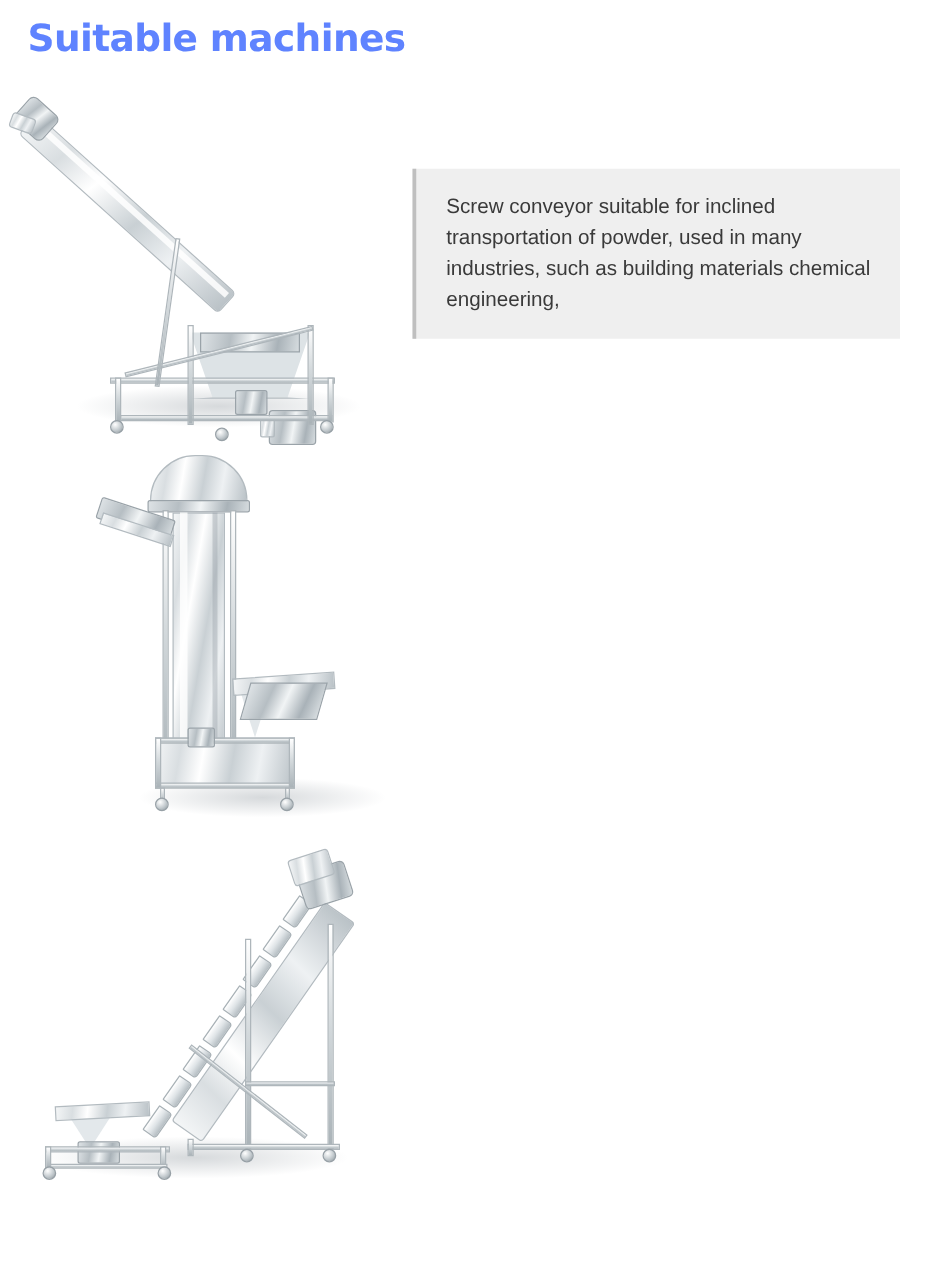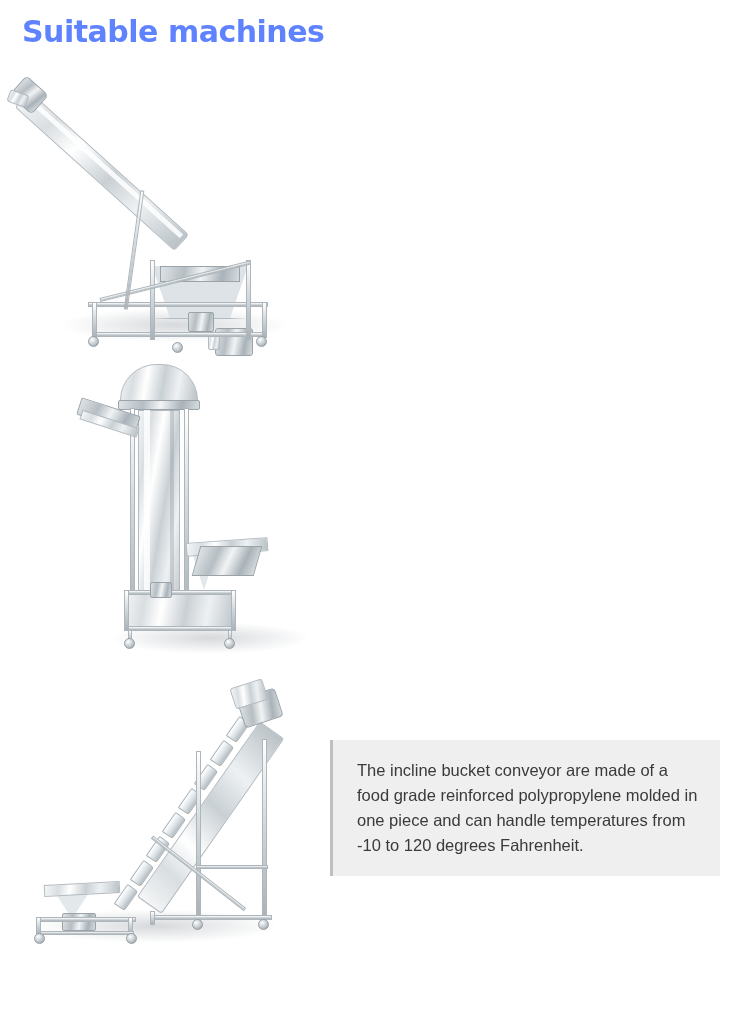--- a/index.html
+++ b/index.html
@@ -134,20 +134,23 @@
         <div class="frame-bar" style="position:absolute;left:100px;top:228px;width:155px;height:4px;transform-origin:0 50%;transform:rotate(-14deg);"></div>
 
         <div class="frame-bar" style="position:absolute;left:132px;top:120px;width:4px;height:120px;transform:rotate(8deg);"></div>
 
         <div class="wheel" style="position:absolute;left:88px;top:266px;"></div>
         <div class="wheel" style="position:absolute;left:172px;top:272px;"></div>
         <div class="wheel" style="position:absolute;left:256px;top:266px;"></div>
       </div>
     </div>
 
+    <div class="text-cell text-1">
+      <span>Screw conveyor suitable for inclined transportation of powder, used in many industries, such as building materials chemical engineering,</span>
+    </div>
   </div>
 
   <div class="row row-2">
 
     <div class="img-cell">
       <div class="art">
         <div class="shadow-blur" style="position:absolute;left:110px;top:272px;width:200px;height:32px;"></div>
 
         <div class="metal" style="position:absolute;left:120px;top:14px;width:78px;height:40px;border-radius:38px 38px 4px 4px;"></div>
         <div class="metal-dark" style="position:absolute;left:118px;top:50px;width:82px;height:10px;border-radius:2px;"></div>
@@ -218,18 +221,15 @@
         <div class="frame-bar" style="position:absolute;left:128px;top:252px;width:5px;height:18px;"></div>
         <div class="frame-bar" style="position:absolute;left:40px;top:266px;width:94px;height:4px;"></div>
 
         <div class="wheel" style="position:absolute;left:34px;top:268px;"></div>
         <div class="wheel" style="position:absolute;left:126px;top:268px;"></div>
         <div class="wheel" style="position:absolute;left:192px;top:254px;"></div>
         <div class="wheel" style="position:absolute;left:258px;top:254px;"></div>
       </div>
     </div>
 
-    <div class="text-cell text-3">
-      <span>The incline bucket conveyor are made of a food grade reinforced polypropylene molded in one piece and can handle temperatures from -10 to 120 degrees Fahrenheit.</span>
-    </div>
   </div>
 
 </div>
 
 </body></html>

